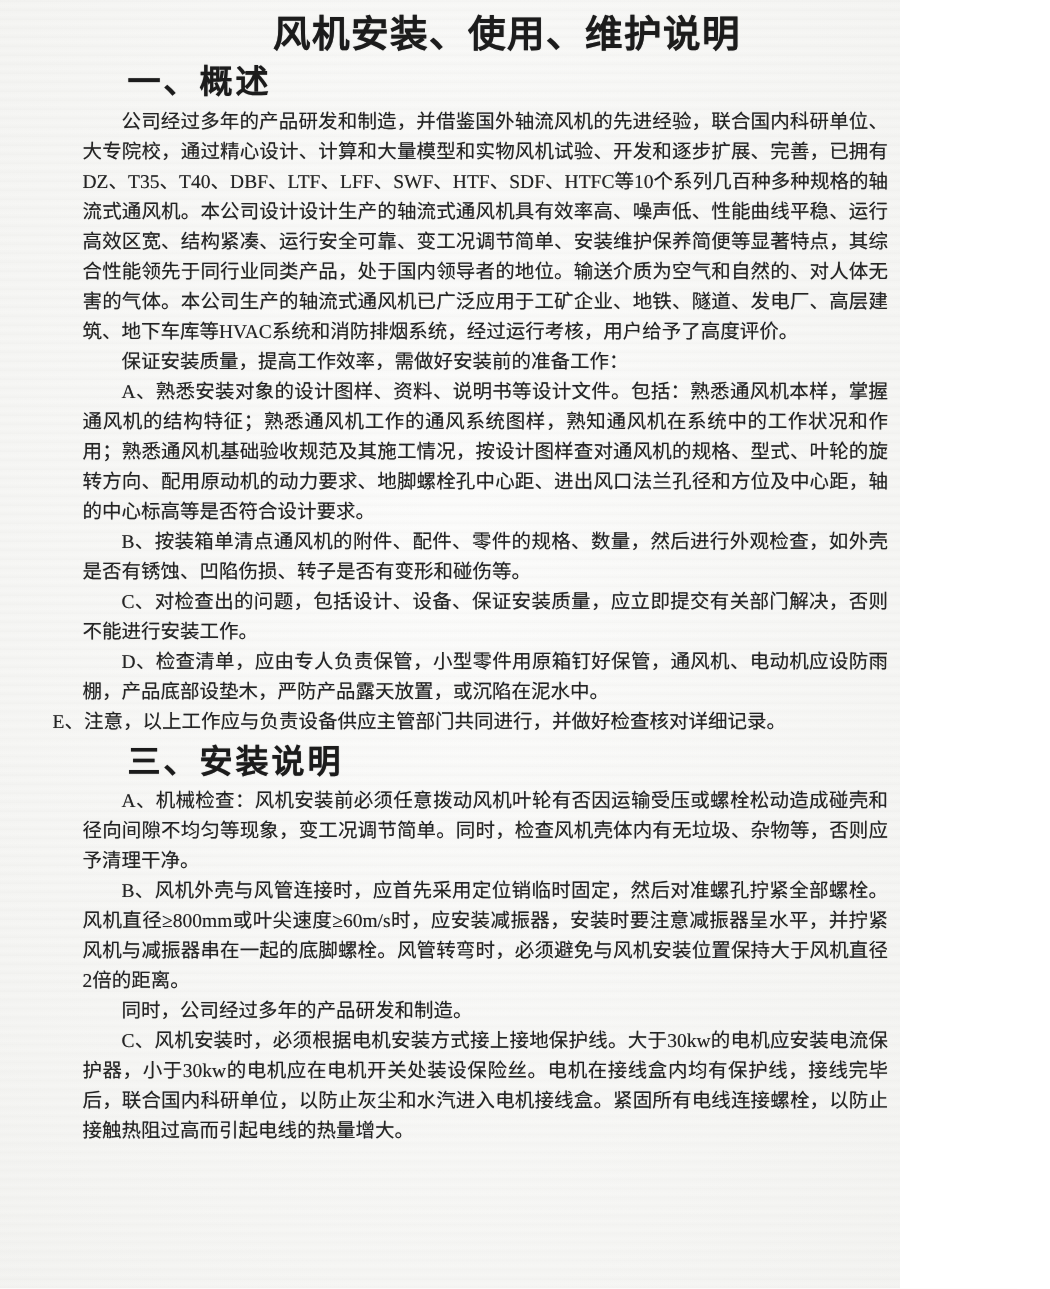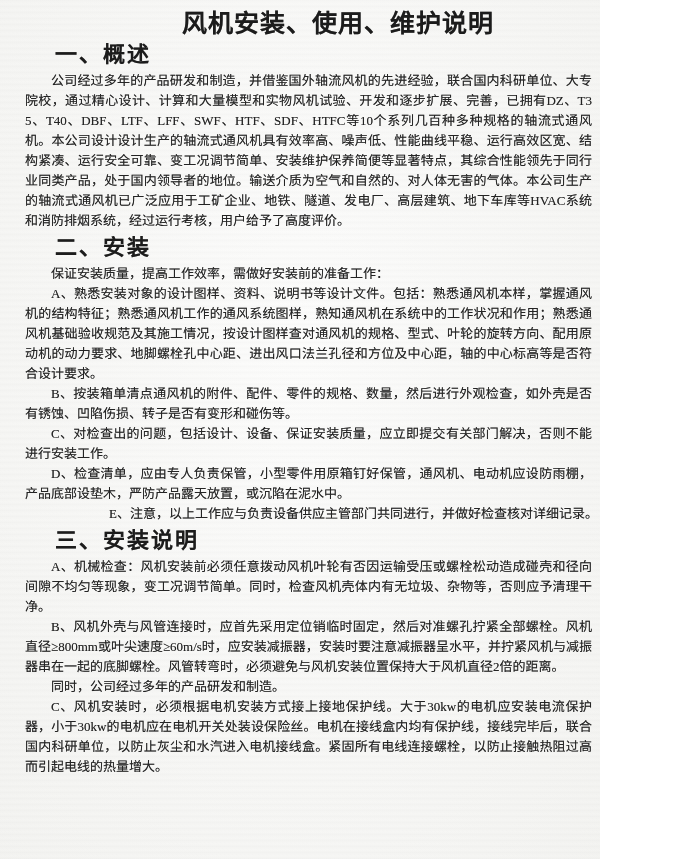--- a/index.html
+++ b/index.html
@@ -27,20 +27,21 @@
     line-height: 30px;
     letter-spacing: 1px;
     text-align: center;
     color: #1c1c1c;
     margin: 8px 0 2px 0;
     padding-left: 76px;
     text-shadow: 0 0 0.6px rgba(30,30,30,0.55);
   }
   .content {
     padding: 0 8px 0 25px;
+    margin-left: 30px;
   }
   .sec-heading {
     font-family: "Liberation Sans", "DejaVu Sans", sans-serif;
     font-weight: bold;
     font-size: 22px;
     line-height: 26px;
     letter-spacing: 2px;
     color: #1c1c1c;
     margin: 4px 0 3px 30px;
     text-shadow: 0 0 0.6px rgba(30,30,30,0.5);
@@ -52,35 +53,34 @@
     text-align: justify;
     text-indent: 2em;
     color: #242424;
     text-shadow: 0 0 0.5px rgba(40,40,40,0.5);
     word-break: break-all;
   }
   .para.outdent {
     text-indent: 0;
     margin-left: -20px;
     margin-right: -6px;
-    text-align: right;
+    text-align: left;
   }
 </style>
 </head>
 <body>
 
 <div class="page">
   <h1 class="doc-title">风机安装、使用、维护说明</h1>
 
   <div class="content">
 
     <h2 class="sec-heading">一、概述</h2>
     <p class="para">公司经过多年的产品研发和制造，并借鉴国外轴流风机的先进经验，联合国内科研单位、大专院校，通过精心设计、计算和大量模型和实物风机试验、开发和逐步扩展、完善，已拥有DZ、T35、T40、DBF、LTF、LFF、SWF、HTF、SDF、HTFC等10个系列几百种多种规格的轴流式通风机。本公司设计设计生产的轴流式通风机具有效率高、噪声低、性能曲线平稳、运行高效区宽、结构紧凑、运行安全可靠、变工况调节简单、安装维护保养简便等显著特点，其综合性能领先于同行业同类产品，处于国内领导者的地位。输送介质为空气和自然的、对人体无害的气体。本公司生产的轴流式通风机已广泛应用于工矿企业、地铁、隧道、发电厂、高层建筑、地下车库等HVAC系统和消防排烟系统，经过运行考核，用户给予了高度评价。</p>
 
-    <h2 class="sec-heading">二、安装</h2>
     <p class="para">保证安装质量，提高工作效率，需做好安装前的准备工作：</p>
     <p class="para">A、熟悉安装对象的设计图样、资料、说明书等设计文件。包括：熟悉通风机本样，掌握通风机的结构特征；熟悉通风机工作的通风系统图样，熟知通风机在系统中的工作状况和作用；熟悉通风机基础验收规范及其施工情况，按设计图样查对通风机的规格、型式、叶轮的旋转方向、配用原动机的动力要求、地脚螺栓孔中心距、进出风口法兰孔径和方位及中心距，轴的中心标高等是否符合设计要求。</p>
     <p class="para">B、按装箱单清点通风机的附件、配件、零件的规格、数量，然后进行外观检查，如外壳是否有锈蚀、凹陷伤损、转子是否有变形和碰伤等。</p>
     <p class="para">C、对检查出的问题，包括设计、设备、保证安装质量，应立即提交有关部门解决，否则不能进行安装工作。</p>
     <p class="para">D、检查清单，应由专人负责保管，小型零件用原箱钉好保管，通风机、电动机应设防雨棚，产品底部设垫木，严防产品露天放置，或沉陷在泥水中。</p>
     <p class="para outdent">E、注意，以上工作应与负责设备供应主管部门共同进行，并做好检查核对详细记录。</p>
 
     <h2 class="sec-heading">三、安装说明</h2>
     <p class="para">A、机械检查：风机安装前必须任意拨动风机叶轮有否因运输受压或螺栓松动造成碰壳和径向间隙不均匀等现象，变工况调节简单。同时，检查风机壳体内有无垃圾、杂物等，否则应予清理干净。</p>
     <p class="para">B、风机外壳与风管连接时，应首先采用定位销临时固定，然后对准螺孔拧紧全部螺栓。风机直径≥800mm或叶尖速度≥60m/s时，应安装减振器，安装时要注意减振器呈水平，并拧紧风机与减振器串在一起的底脚螺栓。风管转弯时，必须避免与风机安装位置保持大于风机直径2倍的距离。</p>

